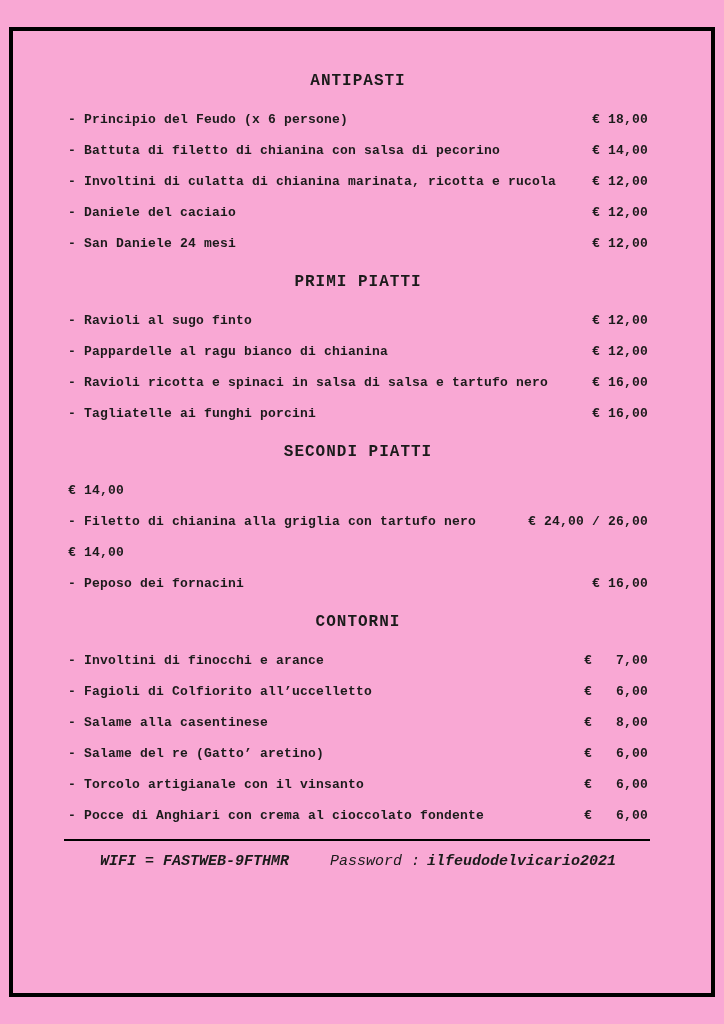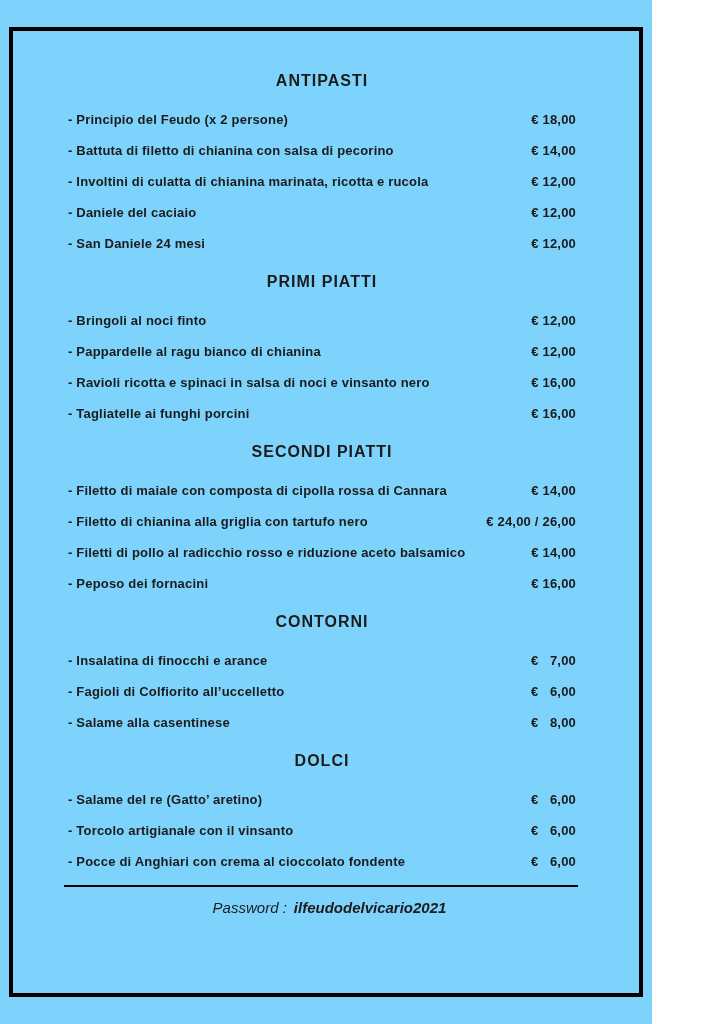--- a/index.html
+++ b/index.html
@@ -1,21 +1,21 @@
 <!DOCTYPE html>
 <html><head>
 <meta charset="utf-8">
 <style>
   html, body { margin: 0; padding: 0; background: #ffffff; }
   .page {
     position: relative;
-    width: 652px;
+    width: 724px;
     height: 1024px;
-    background: #7dd3fc;
-    font-family: Liberation Sans, sans-serif;
+    background: #f9a8d4;
+    font-family: Liberation Mono, monospace;
     color: #1b1b1b;
     overflow: hidden;
   }
   .frame {
     position: absolute;
     left: 9px;
     right: 9px;
     top: 27px;
     bottom: 27px;
     border: 4px solid #000000;
@@ -69,21 +69,21 @@
 </head>
 <body>
 
 <div class="page">
   <div class="frame"></div>
   <div class="content">
 
     <div class="section">
       <div class="section-title">ANTIPASTI</div>
       <div class="row">
-        <span class="item-name">- Principio del Feudo (x 2 persone)</span>
+        <span class="item-name">- Principio del Feudo (x 6 persone)</span>
         <span class="item-price">€ 18,00</span>
       </div>
       <div class="row">
         <span class="item-name">- Battuta di filetto di chianina con salsa di pecorino</span>
         <span class="item-price">€ 14,00</span>
       </div>
       <div class="row">
         <span class="item-name">- Involtini di culatta di chianina marinata, ricotta e rucola</span>
         <span class="item-price">€ 12,00</span>
       </div>
@@ -93,89 +93,87 @@
       </div>
       <div class="row">
         <span class="item-name">- San Daniele 24 mesi</span>
         <span class="item-price">€ 12,00</span>
       </div>
     </div>
 
     <div class="section">
       <div class="section-title">PRIMI PIATTI</div>
       <div class="row">
-        <span class="item-name">- Bringoli al noci finto</span>
+        <span class="item-name">- Ravioli al sugo finto</span>
         <span class="item-price">€ 12,00</span>
       </div>
       <div class="row">
         <span class="item-name">- Pappardelle al ragu bianco di chianina</span>
         <span class="item-price">€ 12,00</span>
       </div>
       <div class="row">
-        <span class="item-name">- Ravioli ricotta e spinaci in salsa di noci e vinsanto nero</span>
+        <span class="item-name">- Ravioli ricotta e spinaci in salsa di salsa e tartufo nero</span>
         <span class="item-price">€ 16,00</span>
       </div>
       <div class="row">
         <span class="item-name">- Tagliatelle ai funghi porcini</span>
         <span class="item-price">€ 16,00</span>
       </div>
     </div>
 
     <div class="section">
       <div class="section-title">SECONDI PIATTI</div>
       <div class="row">
-        <span class="item-name">- Filetto di maiale con composta di cipolla rossa di Cannara</span>
         <span class="item-price">€ 14,00</span>
       </div>
       <div class="row">
         <span class="item-name">- Filetto di chianina alla griglia con tartufo nero</span>
         <span class="item-price">€ 24,00 / 26,00</span>
       </div>
       <div class="row">
-        <span class="item-name">- Filetti di pollo al radicchio rosso e riduzione aceto balsamico</span>
         <span class="item-price">€ 14,00</span>
       </div>
       <div class="row">
         <span class="item-name">- Peposo dei fornacini</span>
         <span class="item-price">€ 16,00</span>
       </div>
     </div>
 
     <div class="section">
       <div class="section-title">CONTORNI</div>
       <div class="row">
-        <span class="item-name">- Insalatina di finocchi e arance</span>
+        <span class="item-name">- Involtini di finocchi e arance</span>
         <span class="item-price">€   7,00</span>
       </div>
       <div class="row">
         <span class="item-name">- Fagioli di Colfiorito all’uccelletto</span>
         <span class="item-price">€   6,00</span>
       </div>
       <div class="row">
         <span class="item-name">- Salame alla casentinese</span>
         <span class="item-price">€   8,00</span>
       </div>
     </div>
 
     <div class="section">
-      <div class="section-title">DOLCI</div>
       <div class="row">
         <span class="item-name">- Salame del re (Gatto’ aretino)</span>
         <span class="item-price">€   6,00</span>
       </div>
       <div class="row">
         <span class="item-name">- Torcolo artigianale con il vinsanto</span>
         <span class="item-price">€   6,00</span>
       </div>
       <div class="row">
         <span class="item-name">- Pocce di Anghiari con crema al cioccolato fondente</span>
         <span class="item-price">€   6,00</span>
       </div>
     </div>
 
     <div class="divider"></div>
 
     <div class="footer">
+      <span class="wifi">WIFI = FASTWEB-9FTHMR</span>
       <span class="pw"><span class="pw-label">Password :</span><span class="pw-value">ilfeudodelvicario2021</span></span>
     </div>
 
   </div>
 </div>
 
 </body></html>

